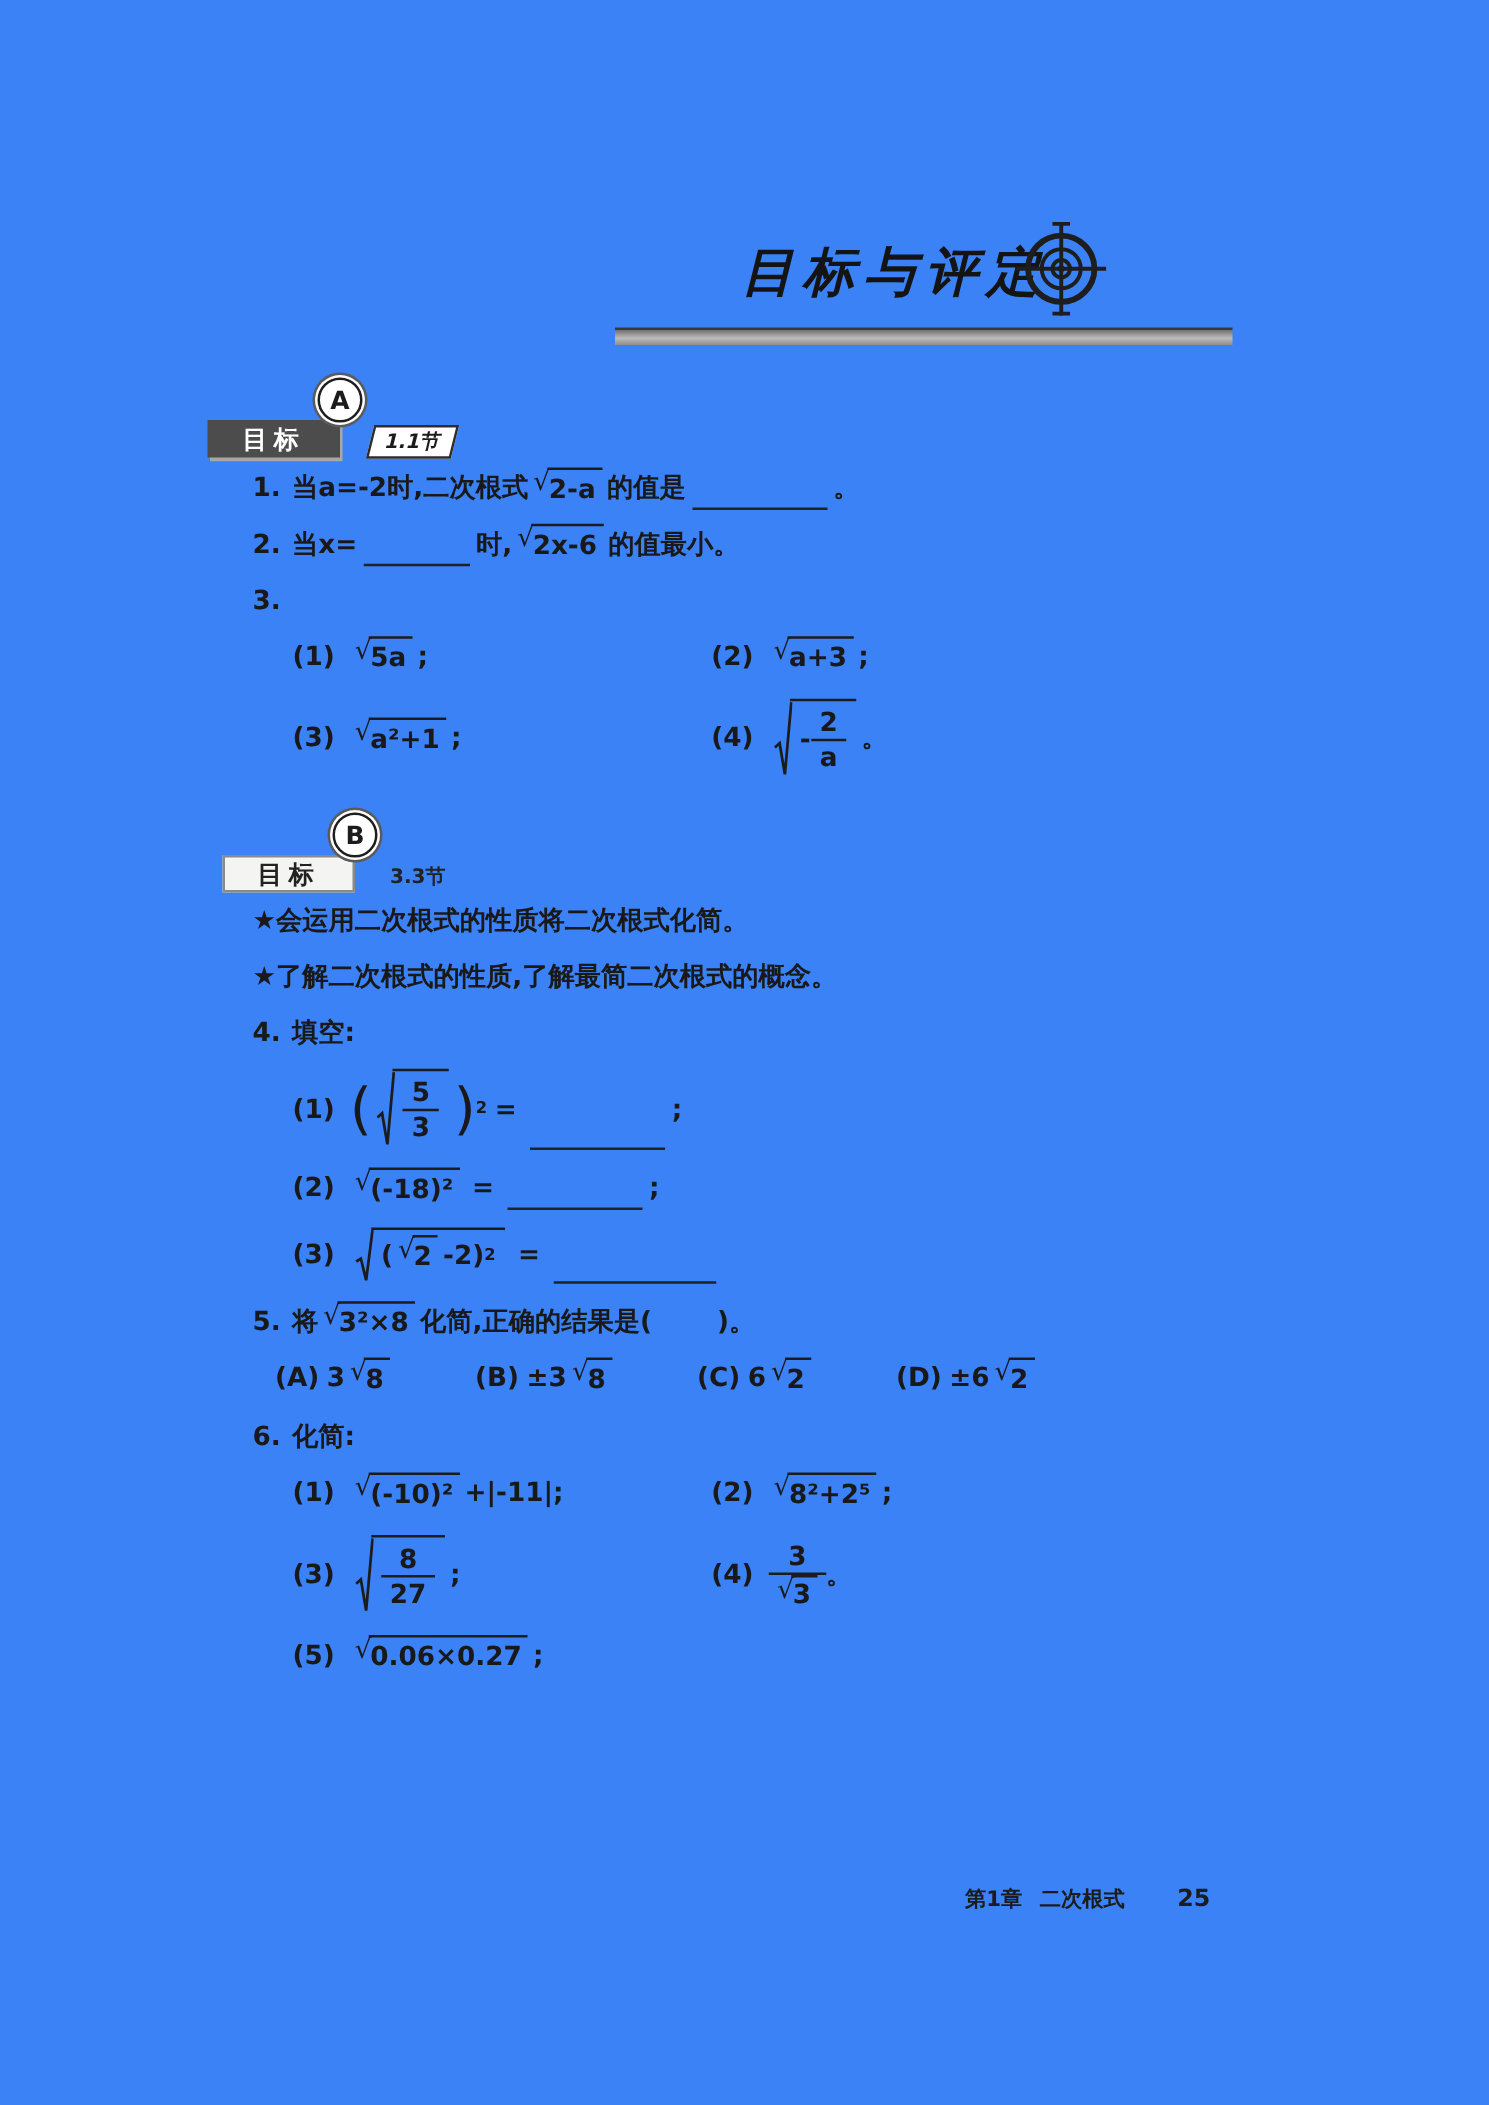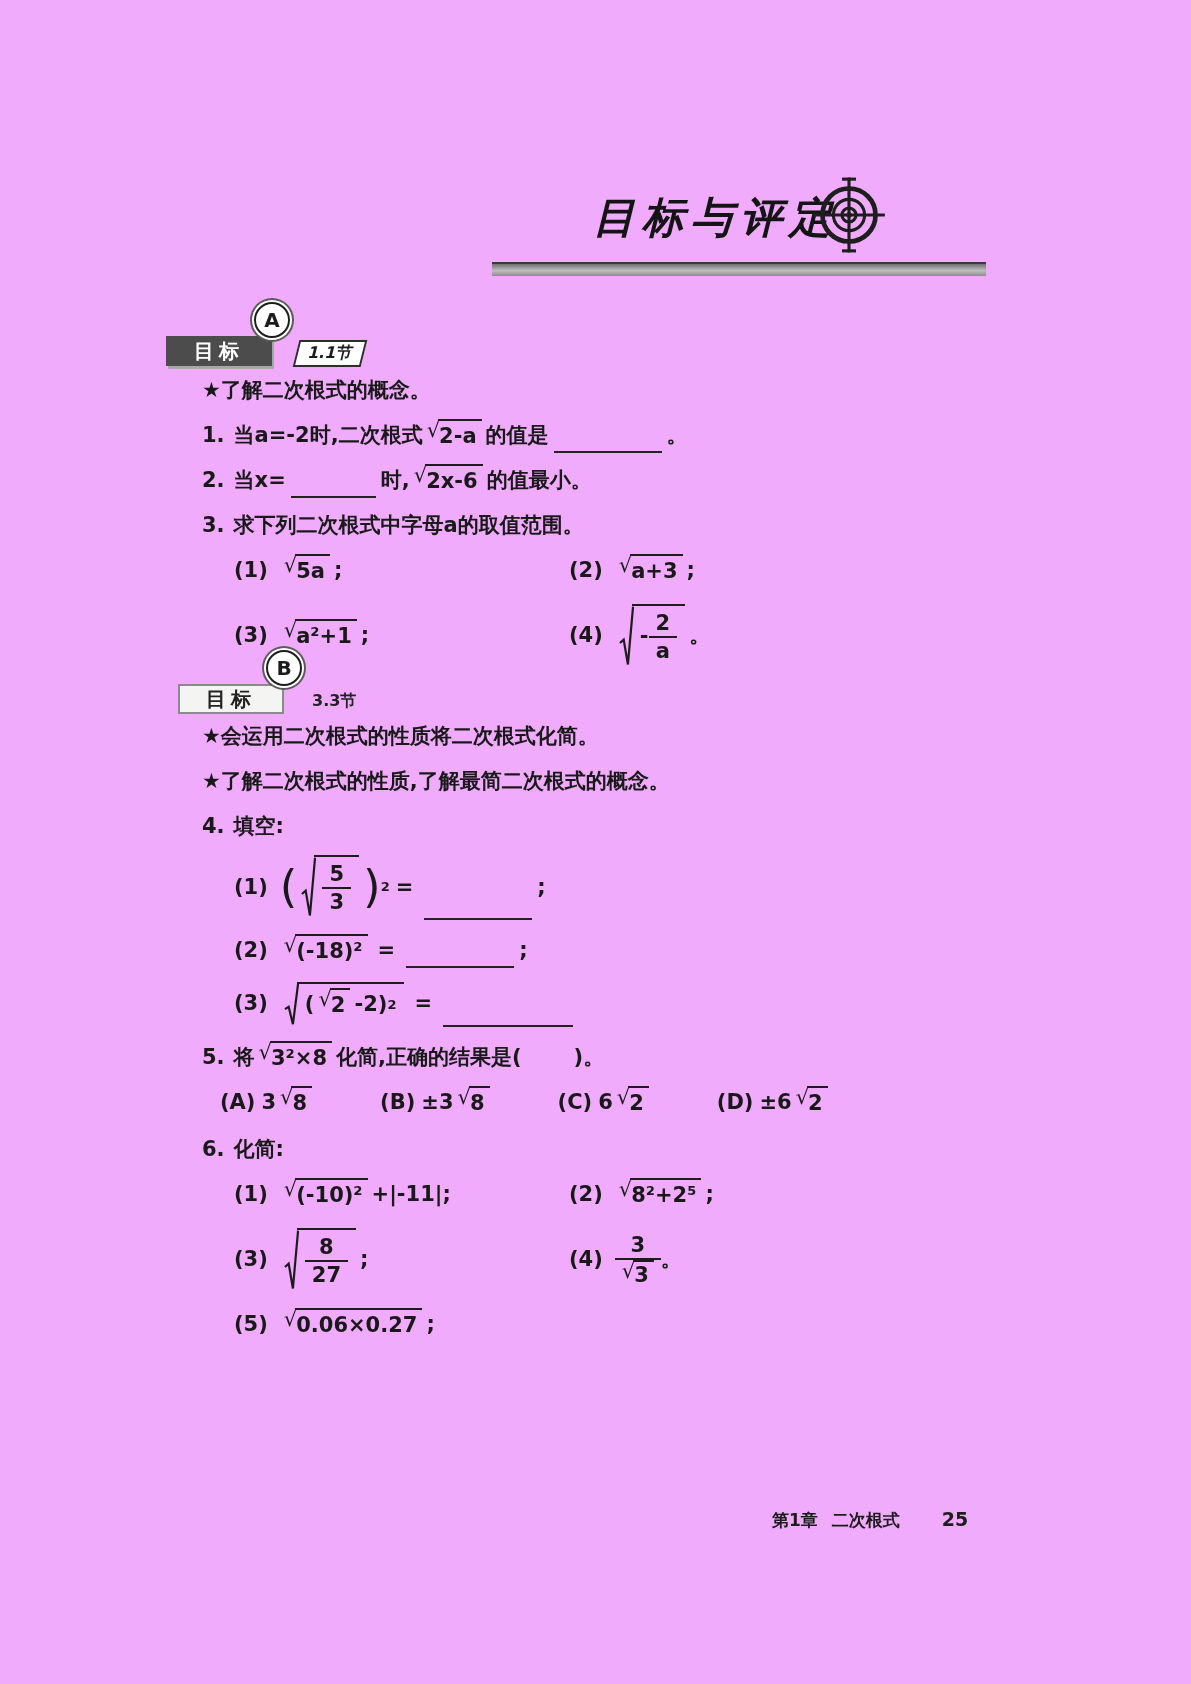--- a/index.html
+++ b/index.html
@@ -1,17 +1,17 @@
 <!DOCTYPE html>
 <html><head>
 <meta charset="utf-8">
 <style>
   *{box-sizing:border-box;margin:0;padding:0;}
   body{background:#d9d9d9;font-family:"DejaVu Sans","Liberation Sans",sans-serif;}
-  .page{position:relative;width:1191px;height:1684px;background:#f0abfc;color:#1c1c1c;overflow:hidden;margin:0 auto;}
+  .page{position:relative;width:1191px;height:1684px;background:#3b82f6;color:#1c1c1c;overflow:hidden;margin:0 auto;}
 
   
   .title{position:absolute;left:593px;top:190px;font-family:"DejaVu Serif","Liberation Serif",serif;
          font-style:italic;font-weight:700;font-size:42px;letter-spacing:7px;color:#141414;}
   .bullseye{position:absolute;left:810px;top:176px;width:78px;height:78px;}
   .rule-bar{position:absolute;left:492px;top:262px;width:494px;height:14px;
             background:linear-gradient(180deg,#707070,#bdbdbd 55%,#8d8d8d);border-top:2px solid #3a3a3a;}
 
   
   .badge{position:absolute;width:230px;height:62px;}
@@ -86,23 +86,20 @@
   <div class="rule-bar"></div>
 
   <div class="badge badge-a">
     <div class="badge-circle">A</div>
     <div class="badge-bar">目标</div>
     <div class="badge-note">1.1节</div>
   </div>
 
   <div class="content content-a">
 
-    <div class="line">
-      <span>★了解二次根式的概念。</span>
-    </div>
 
     <div class="line">
       <span class="qno">1.</span>
       <span>当a=-2时,二次根式</span>
       <span class="sqrt">
         <span class="rsign">√</span>
         <span class="rbody">2-a</span>
       </span>
       <span>的值是</span>
       <span class="blank"></span>
@@ -116,21 +113,20 @@
       <span>时,</span>
       <span class="sqrt">
         <span class="rsign">√</span>
         <span class="rbody">2x-6</span>
       </span>
       <span>的值最小。</span>
     </div>
 
     <div class="line">
       <span class="qno">3.</span>
-      <span>求下列二次根式中字母a的取值范围。</span>
     </div>
 
     <div class="items2">
       <div class="item">
         <span class="ilabel">(1)</span>
         <span class="sqrt">
           <span class="rsign">√</span>
           <span class="rbody">5a</span>
         </span>
         <span>;</span>

